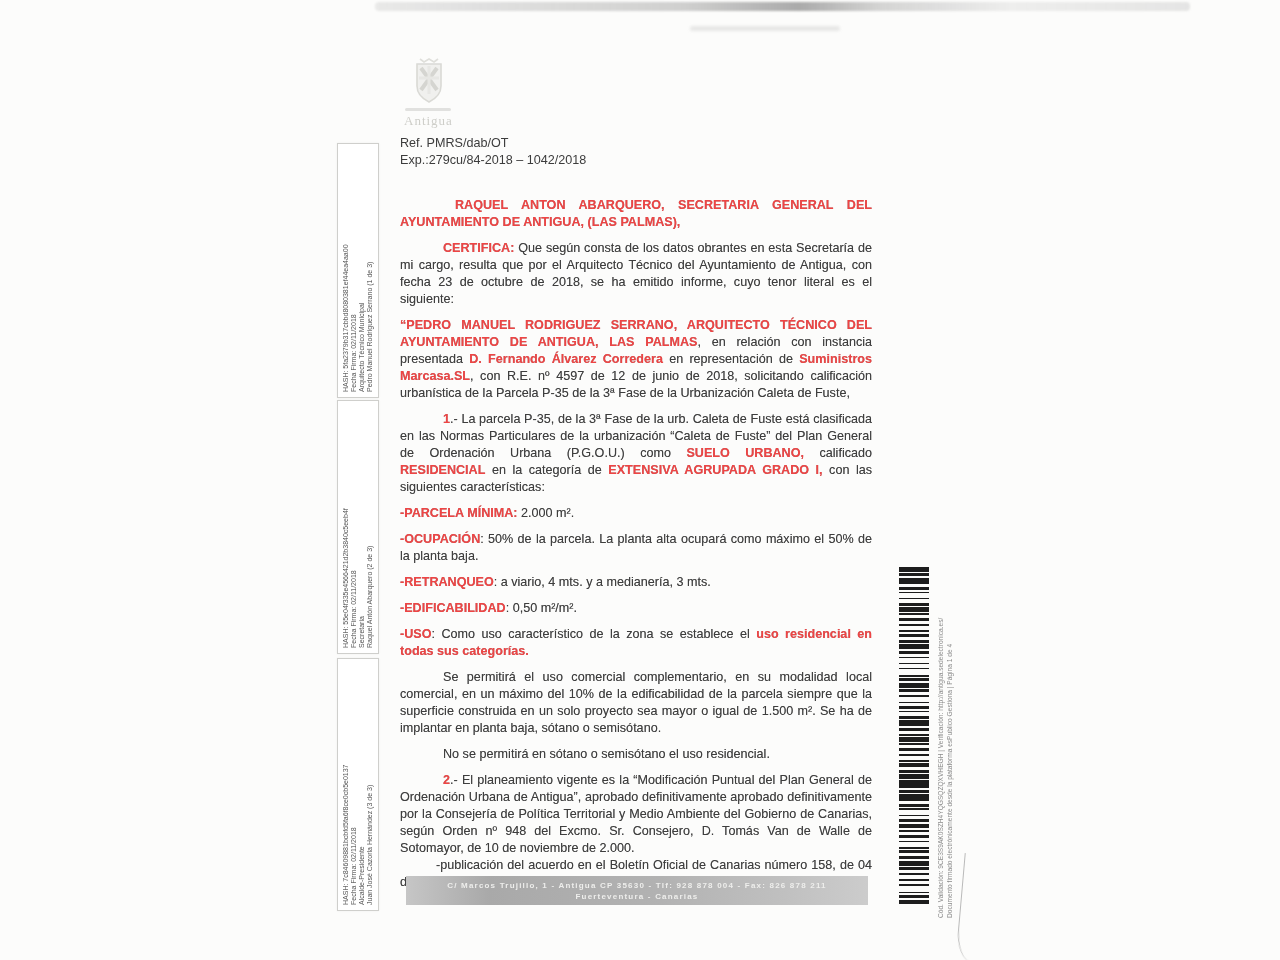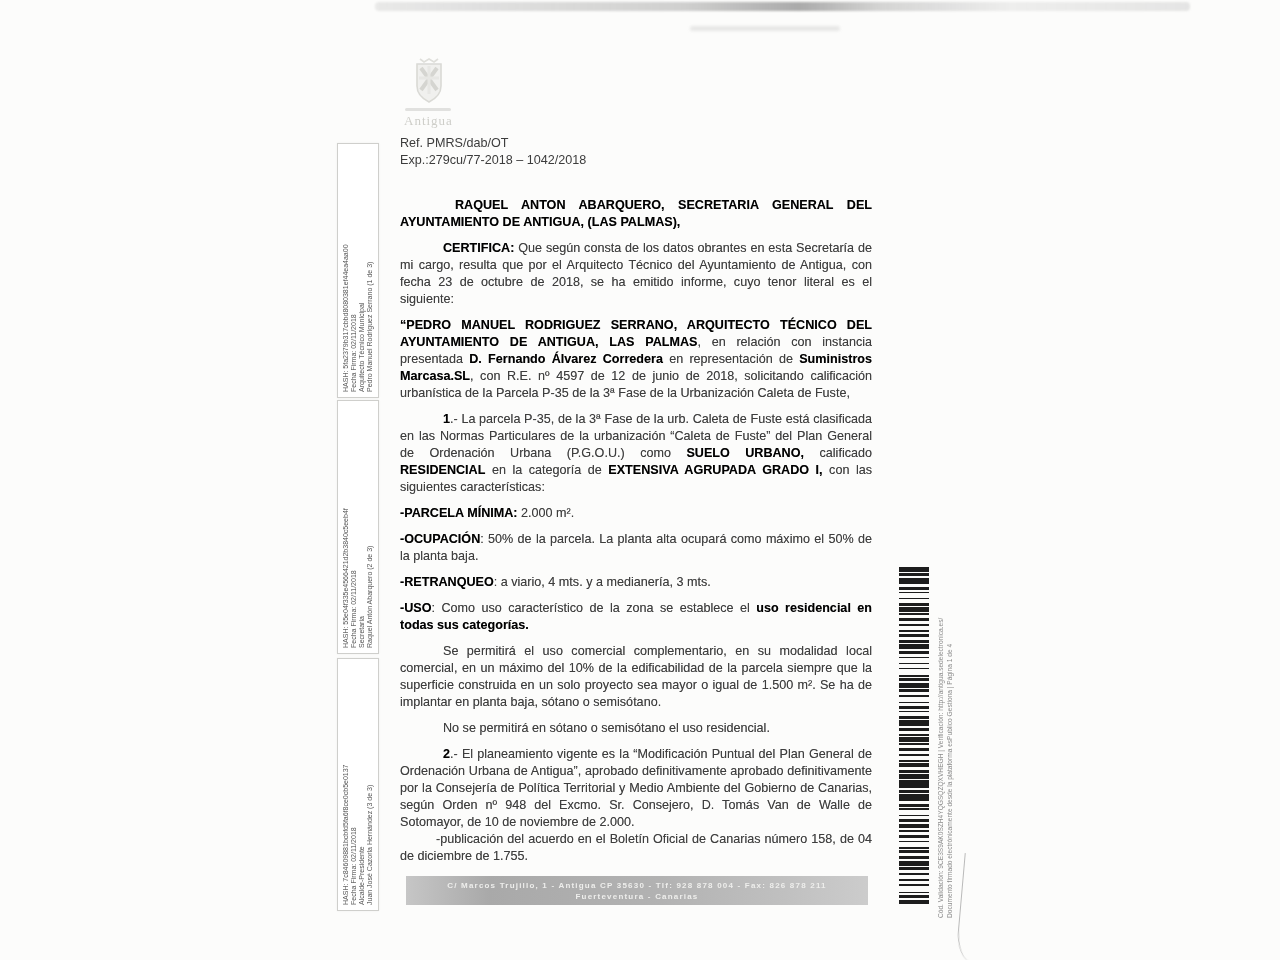--- a/index.html
+++ b/index.html
@@ -29,21 +29,21 @@
   .logo .micro{width:46px;height:3px;background:rgba(190,190,185,.5);border-radius:2px;margin:4px 0 2px 1px;filter:blur(.6px);}
   .logo .logo-text{font-family:"Liberation Serif",serif;font-size:13px;letter-spacing:1px;color:#c6c6c0;filter:blur(.3px);}
   
   .refblock{position:absolute;left:400px;top:135px;font-size:12.6px;line-height:17px;color:#3c3c3c;}
   
   .docbody{position:absolute;left:400px;top:197px;width:472px;font-size:12.6px;line-height:17px;text-align:justify;color:#3e3e3e;text-shadow:0 0 .4px rgba(70,70,70,.55);}
   .docbody p{margin:0 0 9px;}
   .docbody p.indent{text-indent:43px;}
   .docbody p.indent-lg{text-indent:55px;}
   .docbody p.indent-sm{text-indent:36px;margin-top:-9px;}
-  .docbody b{color:#000000;}
+  .docbody b{color:#ef4444;}
   
   .footerbar{
     position:absolute;left:406px;top:876px;width:462px;height:29px;
     background:linear-gradient(90deg,#c6c6c6,#a9a9a9 18%,#b2b2b2 55%,#c0c0c0 82%,#cccccc);
     color:#eeeeec;text-align:center;font-size:8px;font-weight:bold;letter-spacing:1.2px;
     display:flex;flex-direction:column;justify-content:center;gap:2px;
     filter:blur(.3px);
   }
   
   .sig{position:absolute;left:337px;width:40px;background:#fff;border:1px solid #cfcfcc;box-shadow:0 0 2px rgba(0,0,0,.06);}
@@ -83,31 +83,32 @@
         <path d="M9 10 L25 32 M25 10 L9 32" stroke="#cfcfca" stroke-width="4"></path>
         <path d="M17 8 v28 M7 20 h20" stroke="#e4e4e0" stroke-width="3"></path>
       </g>
     </svg>
     <div class="micro"></div>
     <div class="logo-text">Antigua</div>
   </div>
 
   <div class="refblock">
     <div>Ref. PMRS/dab/OT</div>
-    <div>Exp.:279cu/77-2018 – 1042/2018</div>
+    <div>Exp.:279cu/84-2018 – 1042/2018</div>
   </div>
 
   <div class="docbody" id="doc-body">
       <p class="indent-lg"><b>RAQUEL ANTON ABARQUERO, SECRETARIA GENERAL DEL AYUNTAMIENTO DE ANTIGUA, (LAS PALMAS),</b></p>
       <p class="indent"><b>CERTIFICA:</b><span> Que según consta de los datos obrantes en esta Secretaría de mi cargo, resulta que por el Arquitecto Técnico del Ayuntamiento de Antigua, con fecha 23 de octubre de 2018, se ha emitido informe, cuyo tenor literal es el siguiente:</span></p>
       <p class="flush"><b>“PEDRO MANUEL RODRIGUEZ SERRANO, ARQUITECTO TÉCNICO DEL AYUNTAMIENTO DE ANTIGUA, LAS PALMAS</b><span>, en relación con instancia presentada </span><b>D. Fernando Álvarez Corredera</b><span> en representación de </span><b>Suministros Marcasa.SL</b><span>, con R.E. nº 4597 de 12 de junio de 2018, solicitando calificación urbanística de la Parcela P-35 de la 3ª Fase de la Urbanización Caleta de Fuste,</span></p>
       <p class="indent"><b>1</b><span>.- La parcela P-35, de la 3ª Fase de la urb. Caleta de Fuste está clasificada en las Normas Particulares de la urbanización “Caleta de Fuste” del Plan General de Ordenación Urbana (P.G.O.U.) como </span><b>SUELO URBANO,</b><span> calificado </span><b>RESIDENCIAL</b><span> en la categoría de </span><b>EXTENSIVA AGRUPADA GRADO I,</b><span> con las siguientes características:</span></p>
       <p class="flush"><b>-PARCELA MÍNIMA:</b><span> 2.000 m².</span></p>
       <p class="flush"><b>-OCUPACIÓN</b><span>: 50% de la parcela. La planta alta ocupará como máximo el 50% de la planta baja.</span></p>
       <p class="flush"><b>-RETRANQUEO</b><span>: a viario, 4 mts. y a medianería, 3 mts.</span></p>
+      <p class="flush"><b>-EDIFICABILIDAD</b><span>: 0,50 m²/m².</span></p>
       <p class="flush"><b>-USO</b><span>: Como uso característico de la zona se establece el </span><b>uso residencial en todas sus categorías.</b></p>
       <p class="indent"><span>Se permitirá el uso comercial complementario, en su modalidad local comercial, en un máximo del 10% de la edificabilidad de la parcela siempre que la superficie construida en un solo proyecto sea mayor o igual de 1.500 m². Se ha de implantar en planta baja, sótano o semisótano.</span></p>
       <p class="indent"><span>No se permitirá en sótano o semisótano el uso residencial.</span></p>
       <p class="indent"><b>2</b><span>.- El planeamiento vigente es la “Modificación Puntual del Plan General de Ordenación Urbana de Antigua”, aprobado definitivamente aprobado definitivamente por la Consejería de Política Territorial y Medio Ambiente del Gobierno de Canarias, según Orden nº 948 del Excmo. Sr. Consejero, D. Tomás Van de Walle de Sotomayor, de 10 de noviembre de 2.000.</span></p>
       <p class="indent-sm"><span>-publicación del acuerdo en el Boletín Oficial de Canarias número 158, de 04 de diciembre de 1.755.</span></p>
     </div>
 
   <div class="footerbar">
     <div>C/ Marcos Trujillo, 1 - Antigua CP 35630 - Tlf: 928 878 004 - Fax: 826 878 211</div>
     <div>Fuerteventura - Canarias</div>

